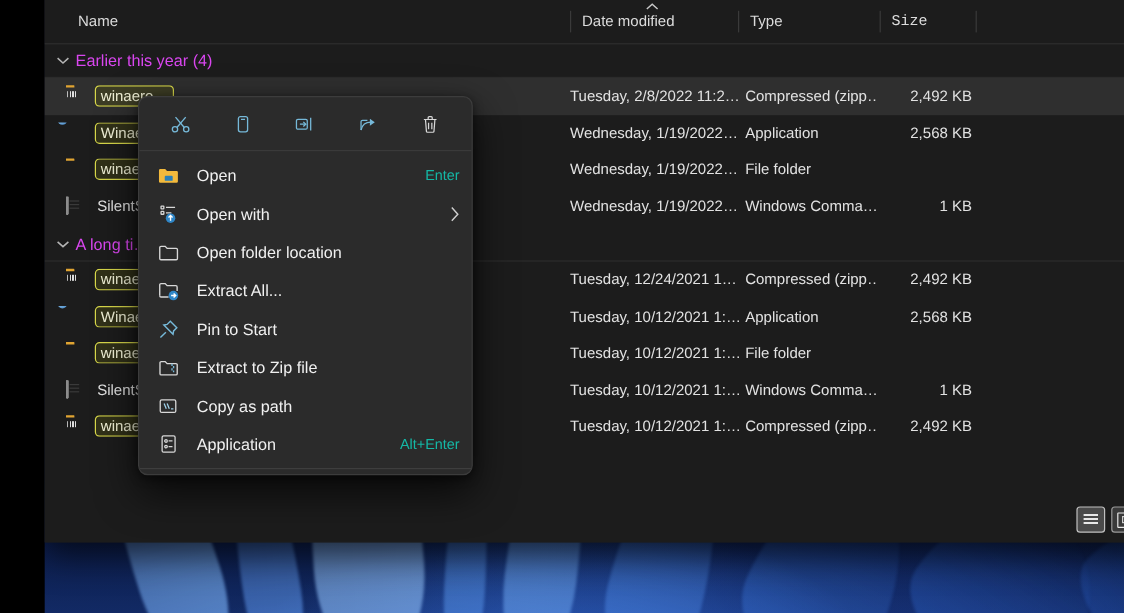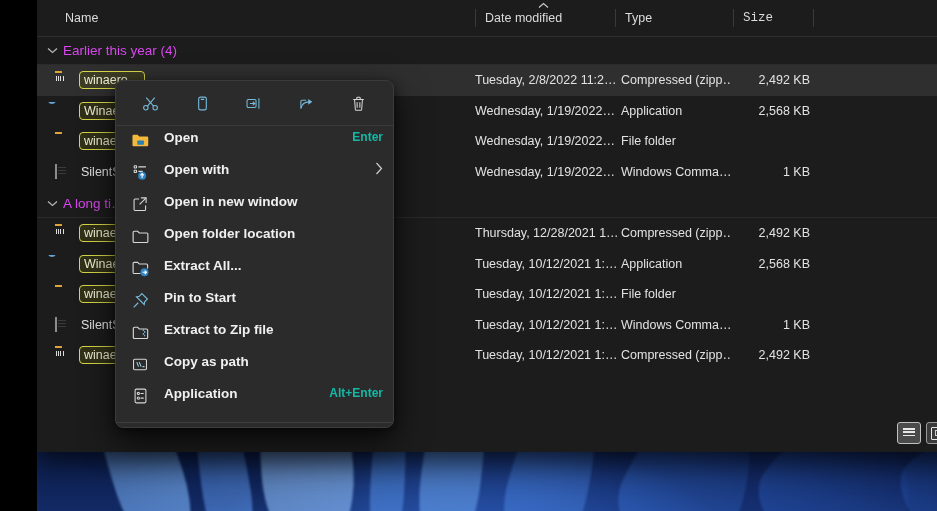--- a/index.html
+++ b/index.html
@@ -298,24 +298,24 @@
     width: 36px; height: 30px;
     display: flex;
     align-items: center;
     justify-content: center;
     border-radius: 4px;
   }
   .ctx-items { padding: 4px 0 0 0; }
   .ctx-item {
     height: 32px;
     display: flex;
+    align-items: center;
     padding: 0 10px 0 14px;
     box-sizing: border-box;
     position: relative;
-    font-weight: bold;
   }
   .ctx-item .mi-icon {
     width: 20px; height: 20px;
     flex: 0 0 20px;
     margin-right: 14px;
     display: flex;
     align-items: center;
     justify-content: center;
   }
   .ctx-item .mi-label {
@@ -454,21 +454,21 @@
           </span>
           <span class="group-label">A long ti…</span>
           <span class="group-rule"></span>
         </div>
 
         <div class="row">
           <div class="cell-name">
             <span class="ficon"><span class="ic-folder-zip"></span></span>
             <span class="fname hl">winaero…</span>
           </div>
-          <div class="cell-date">Thursday, 12/28/2021 1…</div>
+          <div class="cell-date">Tuesday, 12/24/2021 1…</div>
           <div class="cell-type">Compressed (zipp…</div>
           <div class="cell-size">2,492 KB</div>
         </div>
 
         <div class="row">
           <div class="cell-name">
             <span class="ficon"><span class="ic-app"></span></span>
             <span class="fname hl">Winaer…</span>
           </div>
           <div class="cell-date">Tuesday, 10/12/2021 1:…</div>
@@ -598,31 +598,20 @@
           </svg>
         </span>
         <span class="mi-label">Open with</span>
         <span class="mi-sub">
           <svg width="8" height="13" viewBox="0 0 8 13">
               <path d="M1.5 1 L6.5 6.5 L1.5 12" fill="none" stroke="#cfcfcf" stroke-width="1.2"></path>
             </svg>
         </span>
       </div>
 
-      <div class="ctx-item">
-        <span class="mi-icon">
-          <svg width="18" height="18" viewBox="0 0 20 20" fill="none" stroke="#d8d8d8" stroke-width="1.2">
-            <path d="M11 3.2 h5.8 v5.8"></path>
-            <path d="M16.5 3.5 L9.6 10.4"></path>
-            <path d="M16.2 11.6 V16 a1.2 1.2 0 0 1 -1.2 1.2 H4.6 A1.2 1.2 0 0 1 3.4 16 V5.6 a1.2 1.2 0 0 1 1.2 -1.2 H9"></path>
-          </svg>
-        </span>
-        <span class="mi-label">Open in new window</span>
-        <span class="mi-accel"></span>
-      </div>
 
       <div class="ctx-item">
         <span class="mi-icon">
           <svg width="19" height="17" viewBox="0 0 20 18" fill="none" stroke="#d8d8d8" stroke-width="1.2">
             <path d="M2.2 14.2 V4.6 a1.1 1.1 0 0 1 1.1 -1.1 H7 l1.7 1.8 H16.7 a1.1 1.1 0 0 1 1.1 1.1 V14.2 a1.1 1.1 0 0 1 -1.1 1.1 H3.3 A1.1 1.1 0 0 1 2.2 14.2 z"></path>
           </svg>
         </span>
         <span class="mi-label">Open folder location</span>
         <span class="mi-accel"></span>
       </div>

